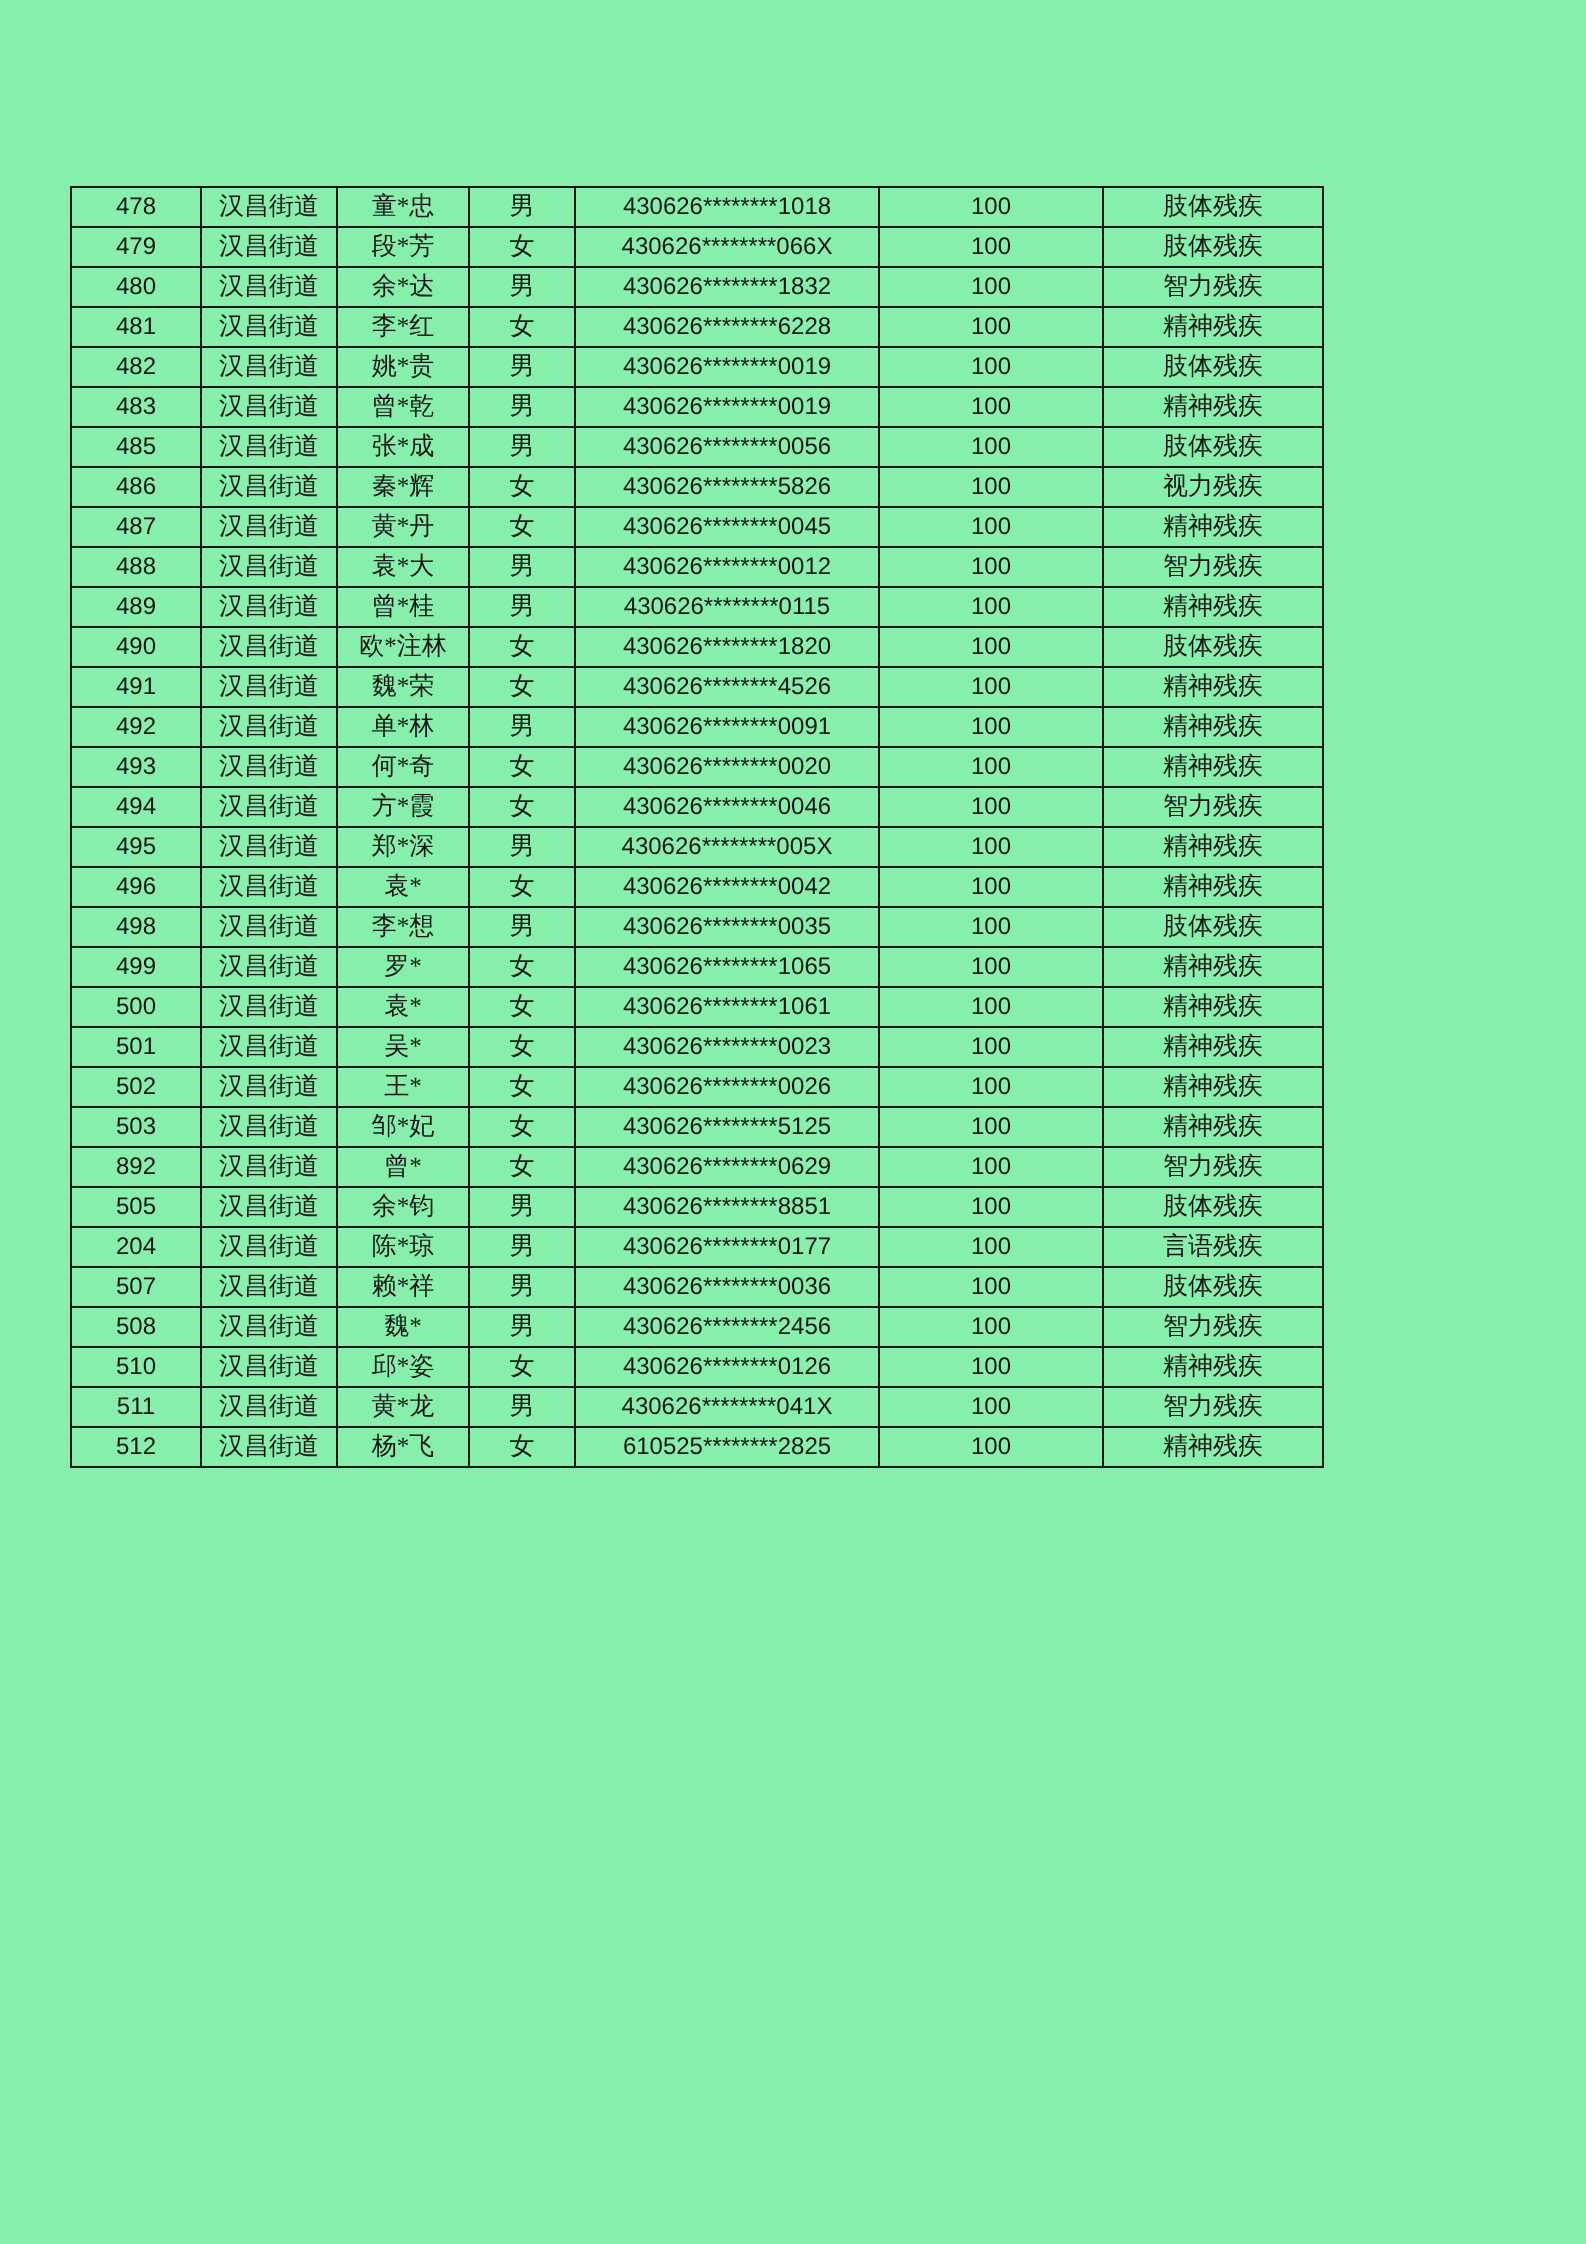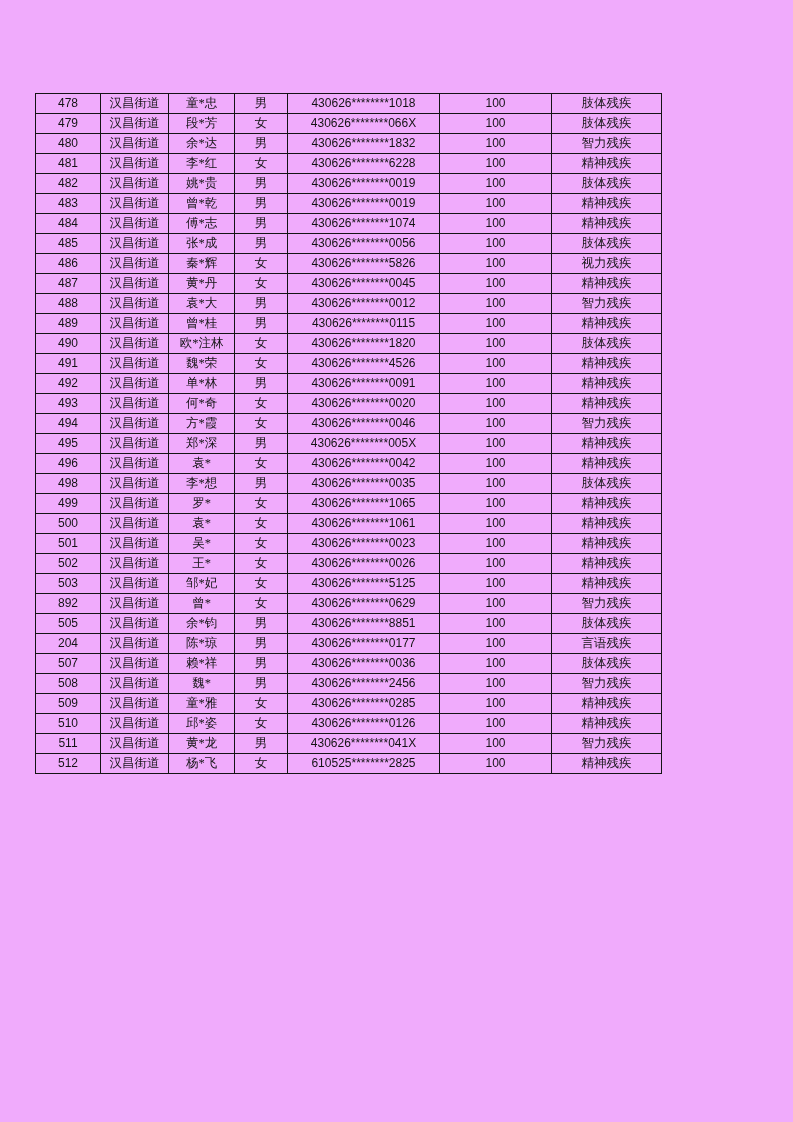--- a/index.html
+++ b/index.html
@@ -4,21 +4,21 @@
 <style>
   html, body {
     margin: 0;
     padding: 0;
     background: #ffffff;
   }
   .sheet {
     position: relative;
     width: 793px;
     height: 1122px;
-    background: #f0abfc;
+    background: #86efac;
     overflow: hidden;
   }
   table.roster {
     position: absolute;
     left: 35px;
     top: 93px;
     border-collapse: collapse;
     table-layout: fixed;
   }
   table.roster td {
@@ -108,29 +108,20 @@
         <tr>
           <td class="num">483</td>
           <td class="cjk street">汉昌街道</td>
           <td class="cjk">曾*乾</td>
           <td class="cjk">男</td>
           <td class="num">430626********0019</td>
           <td class="num">100</td>
           <td class="cjk">精神残疾</td>
         </tr>
         <tr>
-          <td class="num">484</td>
-          <td class="cjk street">汉昌街道</td>
-          <td class="cjk">傅*志</td>
-          <td class="cjk">男</td>
-          <td class="num">430626********1074</td>
-          <td class="num">100</td>
-          <td class="cjk">精神残疾</td>
-        </tr>
-        <tr>
           <td class="num">485</td>
           <td class="cjk street">汉昌街道</td>
           <td class="cjk">张*成</td>
           <td class="cjk">男</td>
           <td class="num">430626********0056</td>
           <td class="num">100</td>
           <td class="cjk">肢体残疾</td>
         </tr>
         <tr>
           <td class="num">486</td>
@@ -322,29 +313,20 @@
           <td class="cjk">肢体残疾</td>
         </tr>
         <tr>
           <td class="num">508</td>
           <td class="cjk street">汉昌街道</td>
           <td class="cjk">魏*</td>
           <td class="cjk">男</td>
           <td class="num">430626********2456</td>
           <td class="num">100</td>
           <td class="cjk">智力残疾</td>
-        </tr>
-        <tr>
-          <td class="num">509</td>
-          <td class="cjk street">汉昌街道</td>
-          <td class="cjk">童*雅</td>
-          <td class="cjk">女</td>
-          <td class="num">430626********0285</td>
-          <td class="num">100</td>
-          <td class="cjk">精神残疾</td>
         </tr>
         <tr>
           <td class="num">510</td>
           <td class="cjk street">汉昌街道</td>
           <td class="cjk">邱*姿</td>
           <td class="cjk">女</td>
           <td class="num">430626********0126</td>
           <td class="num">100</td>
           <td class="cjk">精神残疾</td>
         </tr>

